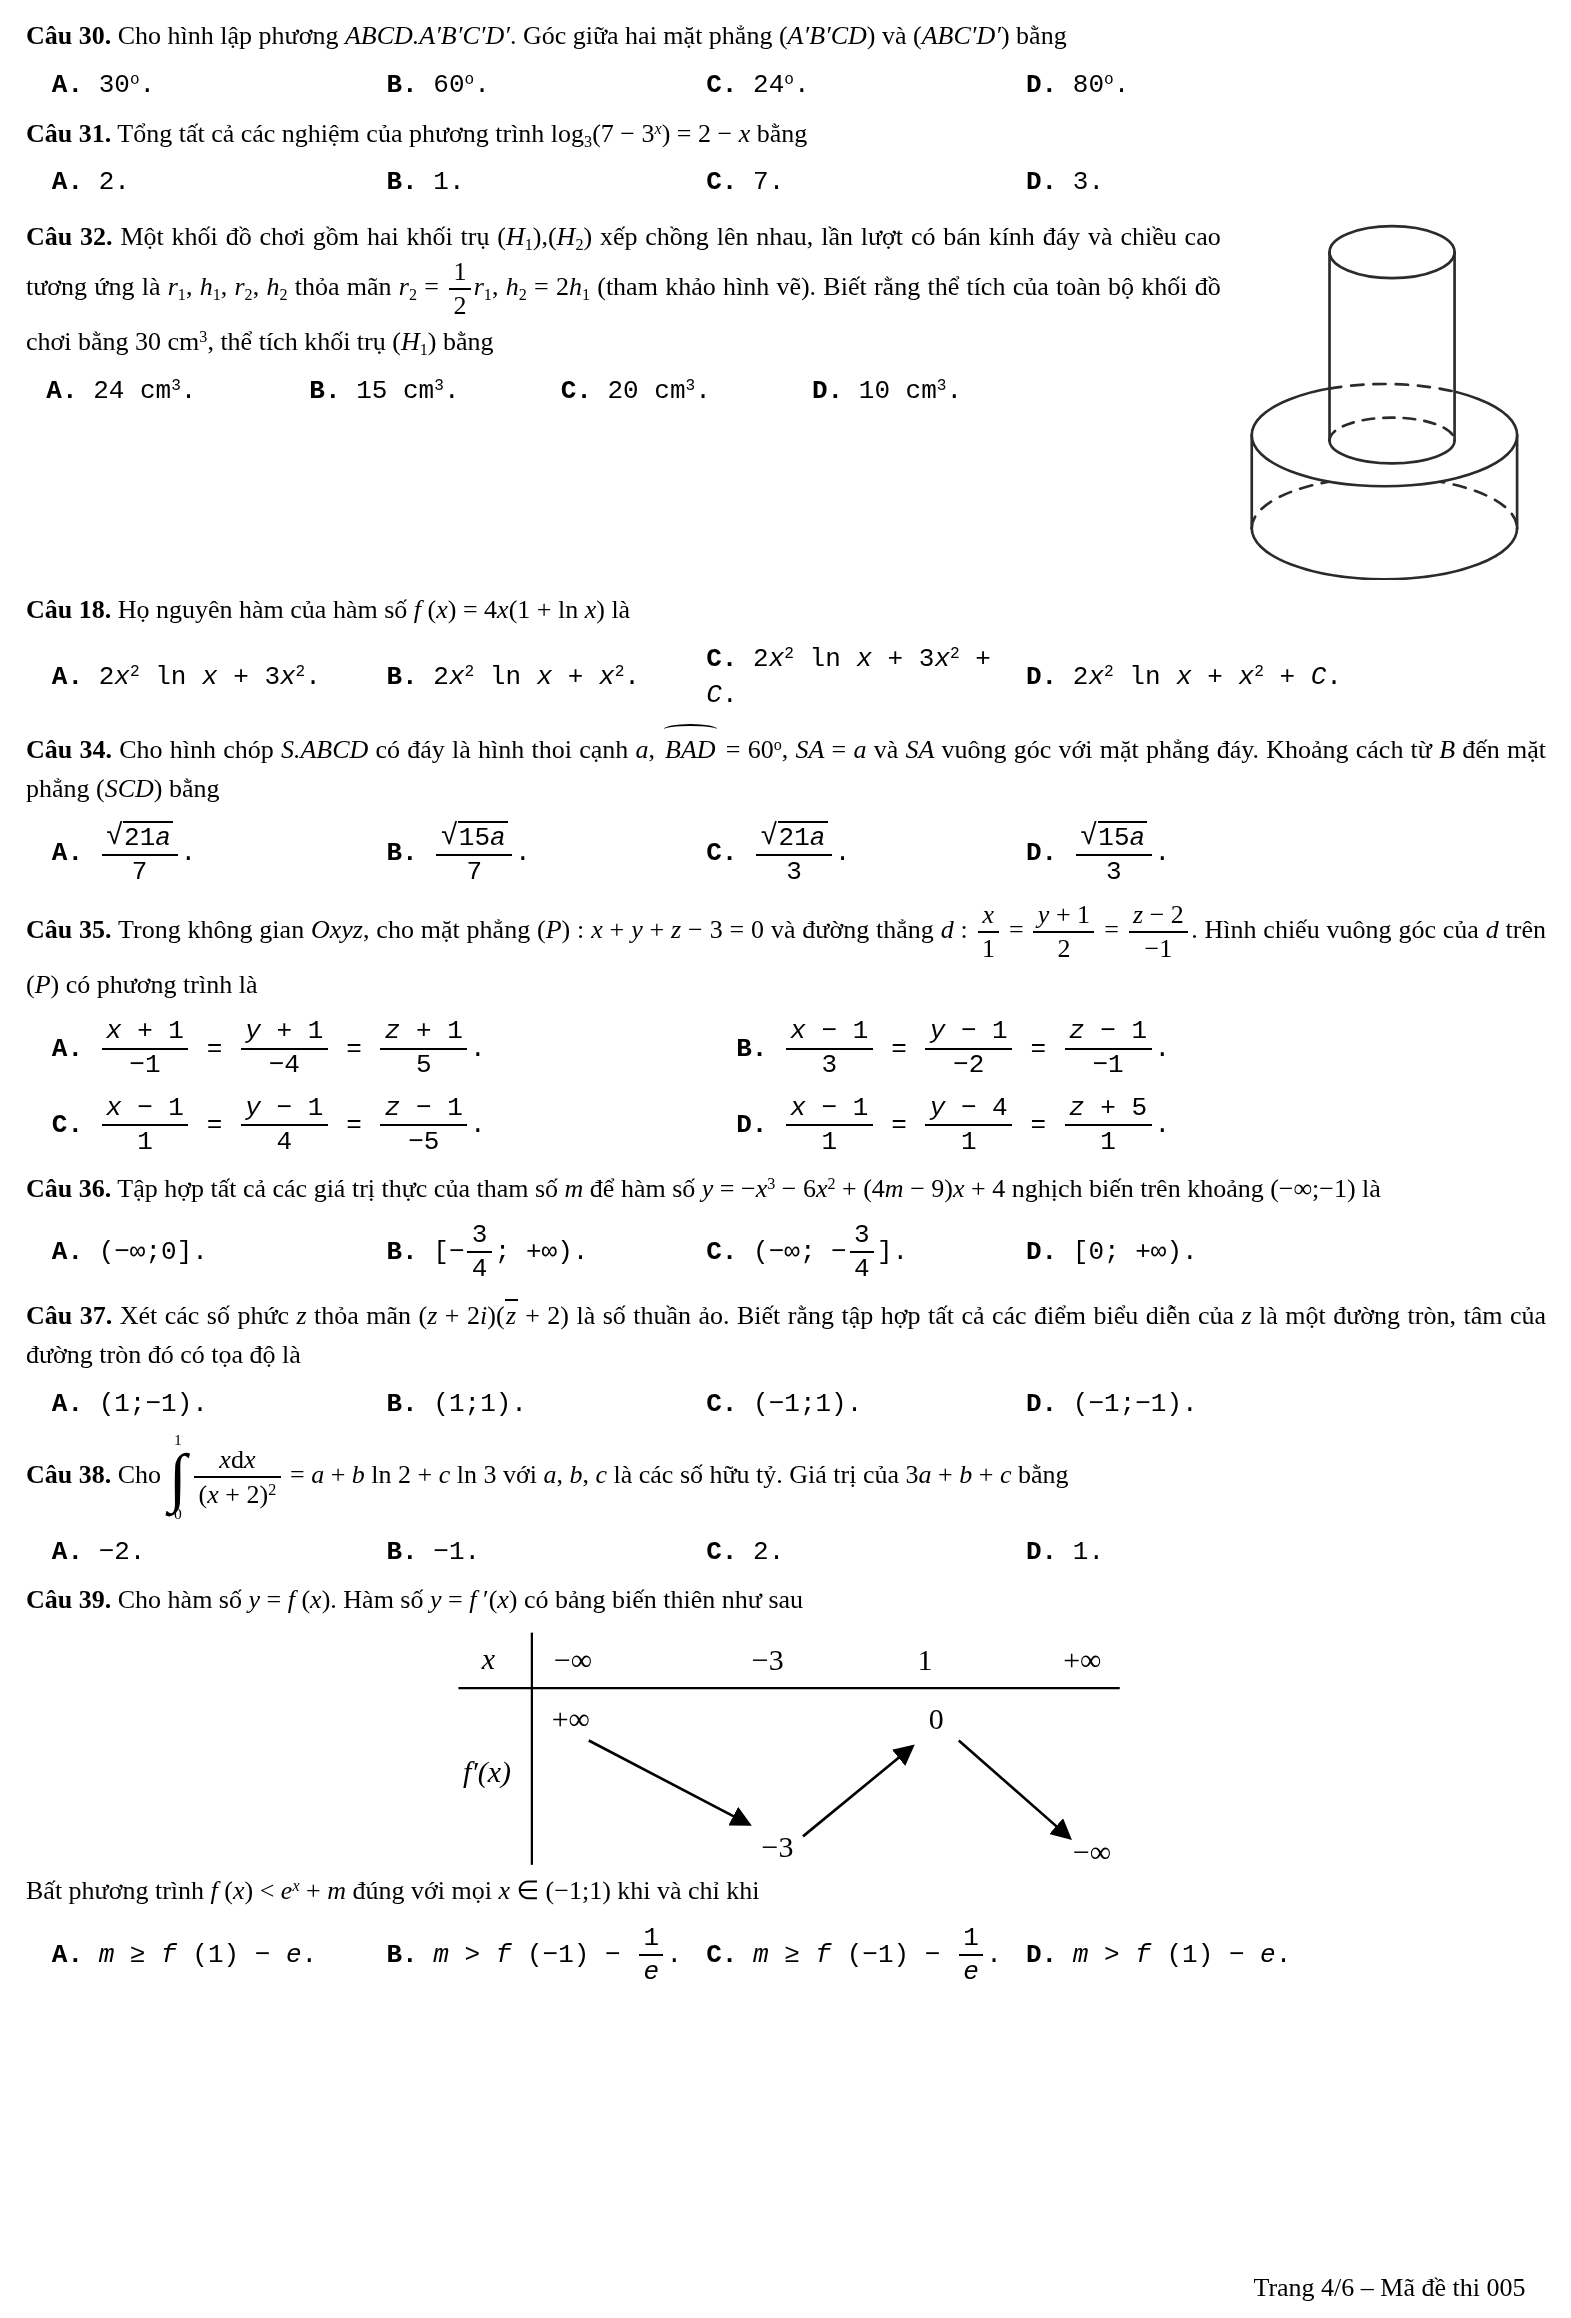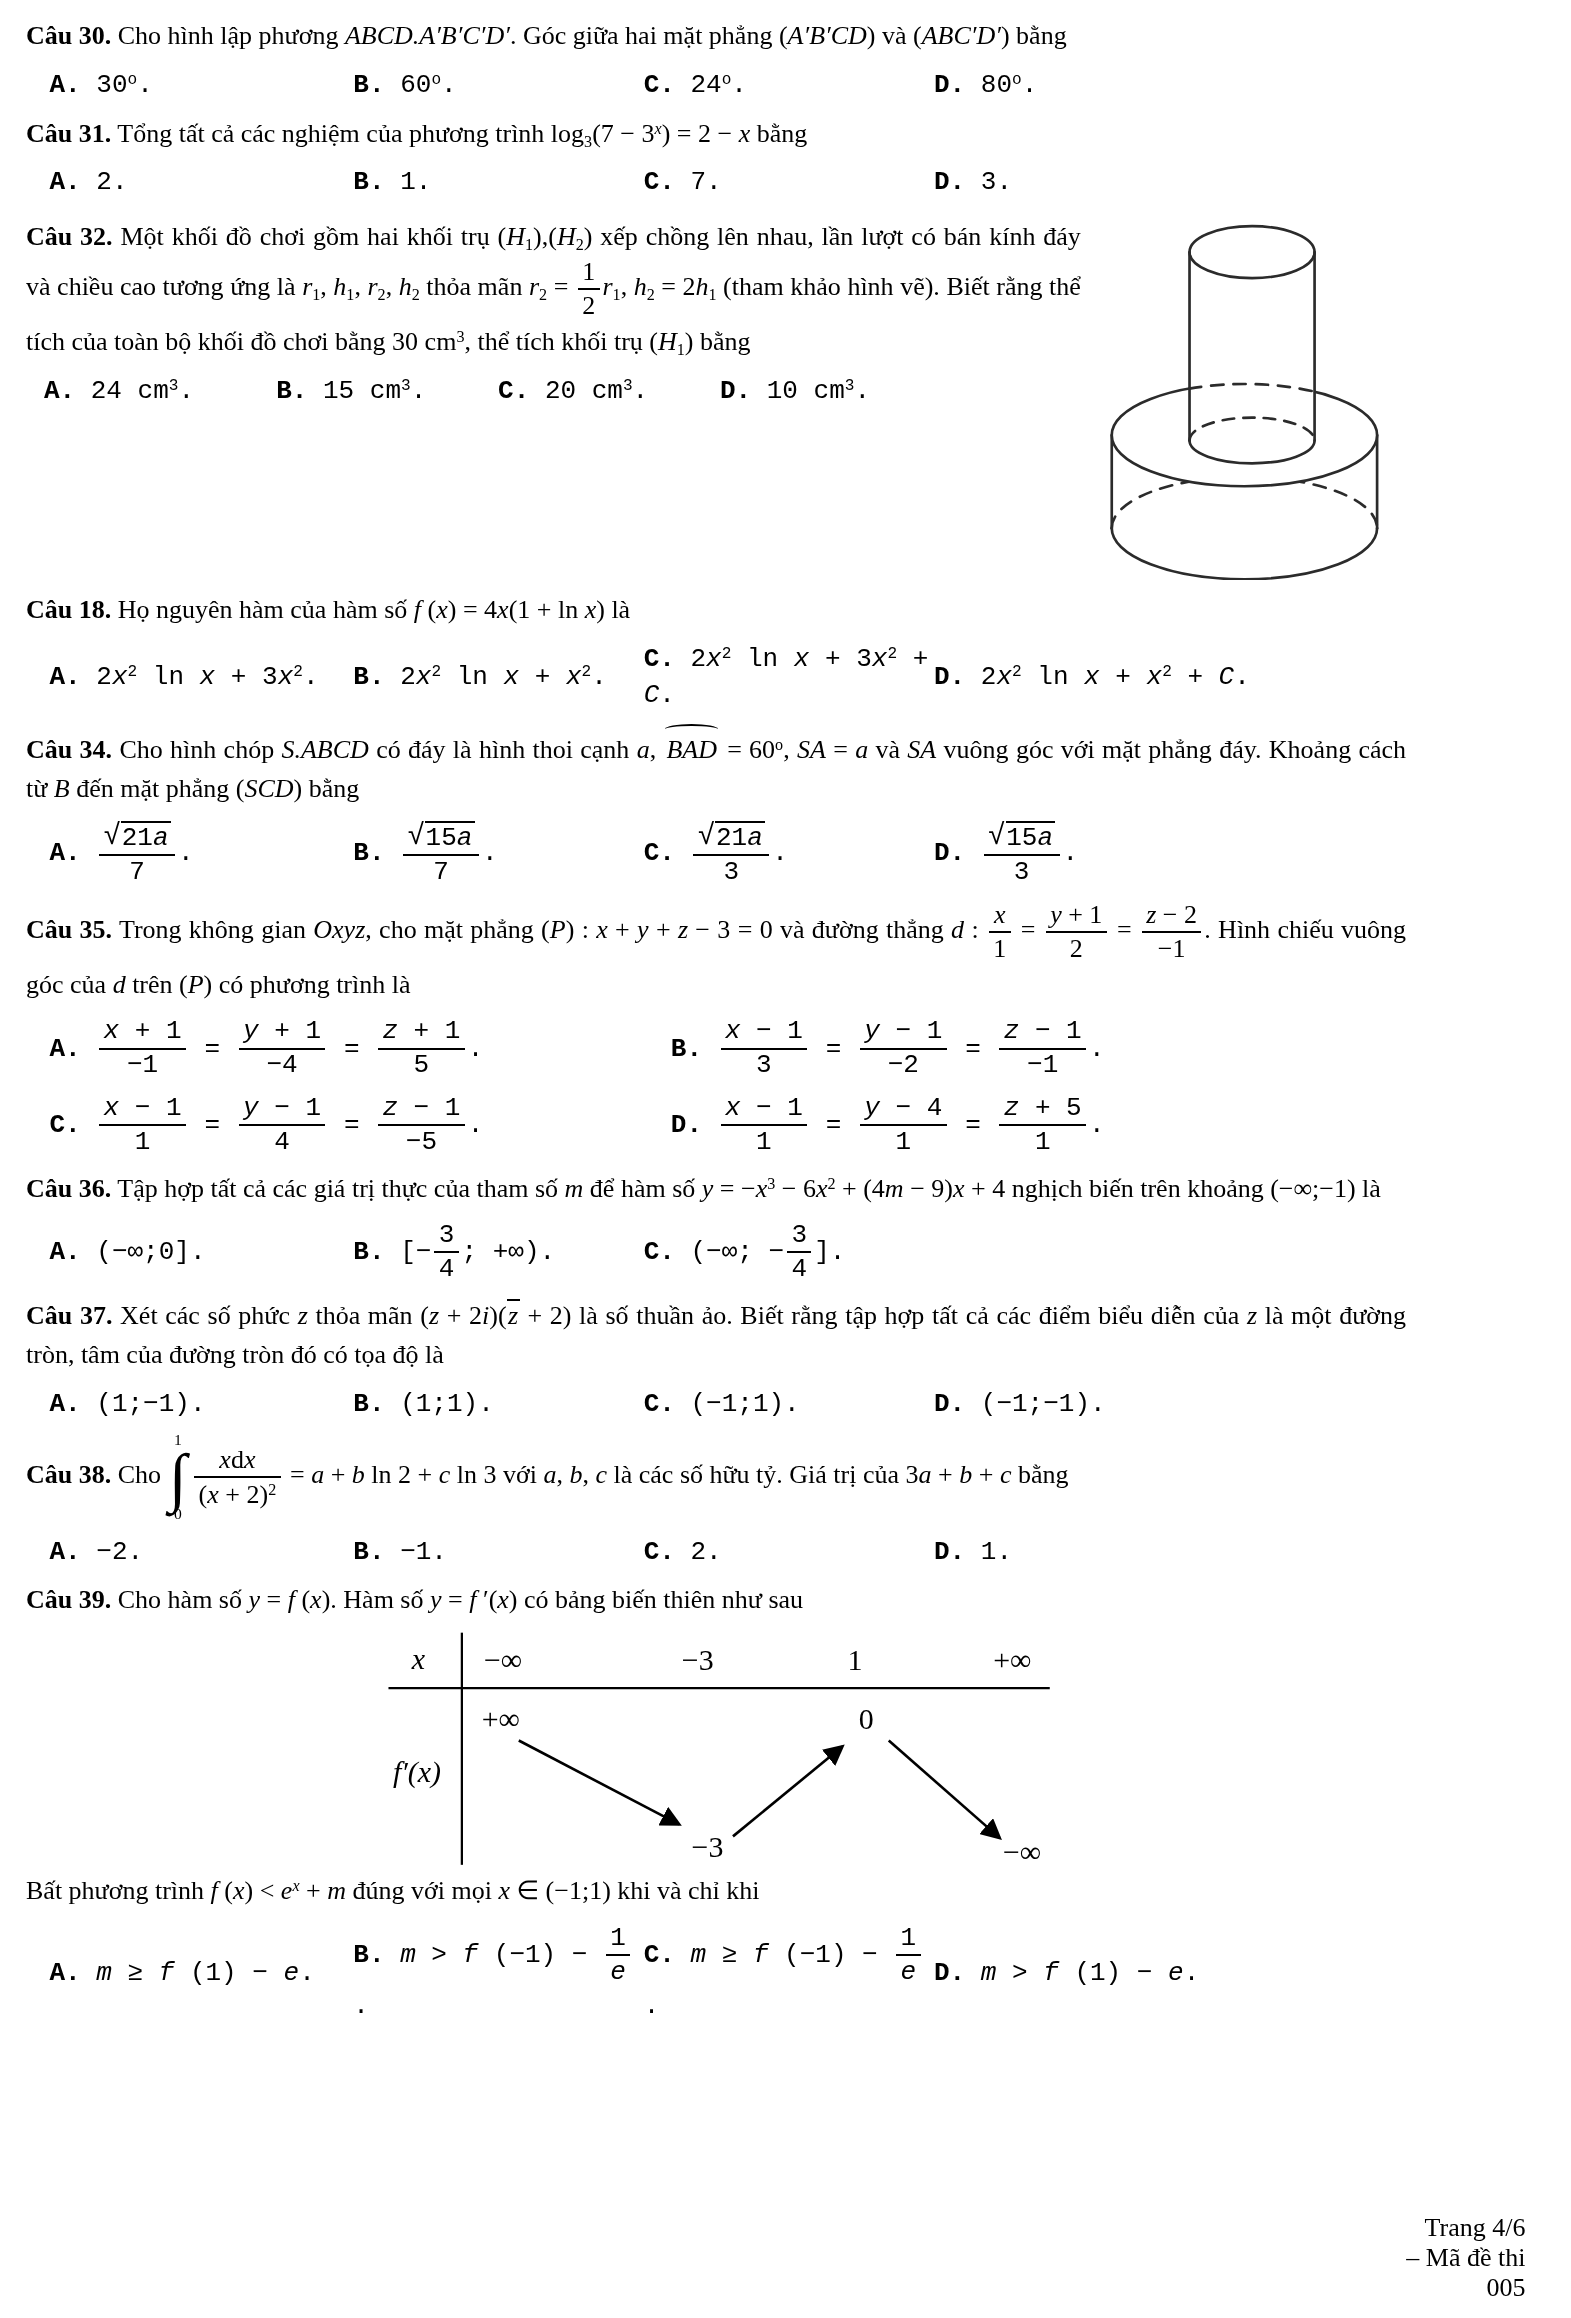--- a/index.html
+++ b/index.html
@@ -1,17 +1,17 @@
 <!DOCTYPE html>
 <html style="font-size:11.7px"><head>
 <meta charset="utf-8">
 <style>
   html,body{margin:0;padding:0;background:#fff;color:#000;}
   body{font-family:"Liberation Serif", serif;font-size:26px;}
-  .page{width:1571px;min-height:2319px;box-sizing:border-box;padding:10.3px 25px 11.7px 26px;display:flex;flex-direction:row;}
+  .page{width:1571px;min-height:2319px;box-sizing:border-box;padding:10.3px 25px 11.7px 26px;display:flex;flex-direction:column;}
   .q{margin:0 0 10.3px 0;}
   .stem{margin:5.9px 0 0 0;line-height:1.5;text-align:justify;}
   .after{margin:1px 0 0 0;line-height:1.5;}
   .qlabel{font-weight:bold;}
   .mi{font-style:italic;}
   .mt{font-style:normal;}
   sup,sub{font-size:0.62em;line-height:0;}
   sup{vertical-align:0.5em;}
   sub{vertical-align:-0.28em;}
   .frac{display:inline-block;vertical-align:middle;text-align:center;line-height:1.12;margin:1.5px 2.9px;}
@@ -132,20 +132,21 @@
           <div class="opt"><b class="okey">C.</b> <span class="frac"><span class="num"><span class="mi">x</span><span class="mt"> − 1</span></span><span class="den"><span class="mt">1</span></span></span><span class="mt"> = </span><span class="frac"><span class="num"><span class="mi">y</span><span class="mt"> − 1</span></span><span class="den"><span class="mt">4</span></span></span><span class="mt"> = </span><span class="frac"><span class="num"><span class="mi">z</span><span class="mt"> − 1</span></span><span class="den"><span class="mt">−5</span></span></span><span class="mt">.</span></div>
           <div class="opt"><b class="okey">D.</b> <span class="frac"><span class="num"><span class="mi">x</span><span class="mt"> − 1</span></span><span class="den"><span class="mt">1</span></span></span><span class="mt"> = </span><span class="frac"><span class="num"><span class="mi">y</span><span class="mt"> − 4</span></span><span class="den"><span class="mt">1</span></span></span><span class="mt"> = </span><span class="frac"><span class="num"><span class="mi">z</span><span class="mt"> + 5</span></span><span class="den"><span class="mt">1</span></span></span><span class="mt">.</span></div>
         </div>
       </div>
       <div class="q">
         <p class="stem"><b class="qlabel">Câu 36.</b> <span class="mt">Tập hợp tất cả các giá trị thực của tham số </span><span class="mi">m</span><span class="mt"> để hàm số </span><span class="mi">y</span><span class="mt"> = −</span><span class="mi">x</span><sup>3</sup><span class="mt"> − 6</span><span class="mi">x</span><sup>2</sup><span class="mt"> + (4</span><span class="mi">m</span><span class="mt"> − 9)</span><span class="mi">x</span><span class="mt"> + 4 nghịch biến trên khoảng (−∞;−1) là</span></p>
         <div class="opts">
           <div class="opt"><b class="okey">A.</b> <span class="mt">(−∞;0].</span></div>
           <div class="opt"><b class="okey">B.</b> <span class="mt">[−</span><span class="frac"><span class="num"><span class="mt">3</span></span><span class="den"><span class="mt">4</span></span></span><span class="mt">; +∞).</span></div>
           <div class="opt"><b class="okey">C.</b> <span class="mt">(−∞; −</span><span class="frac"><span class="num"><span class="mt">3</span></span><span class="den"><span class="mt">4</span></span></span><span class="mt">].</span></div>
+          <div class="opt"><b class="okey">D.</b> <span class="mt">[0; +∞).</span></div>
         </div>
       </div>
       <div class="q">
         <p class="stem"><b class="qlabel">Câu 37.</b> <span class="mt">Xét các số phức </span><span class="mi">z</span><span class="mt"> thỏa mãn (</span><span class="mi">z</span><span class="mt"> + 2</span><span class="mi">i</span><span class="mt">)(</span><span class="bar"><span class="mi">z</span></span><span class="mt"> + 2) là số thuần ảo. Biết rằng tập hợp tất cả các điểm biểu diễn của </span><span class="mi">z</span><span class="mt"> là một đường tròn, tâm của đường tròn đó có tọa độ là</span></p>
         <div class="opts">
           <div class="opt"><b class="okey">A.</b> <span class="mt">(1;−1).</span></div>
           <div class="opt"><b class="okey">B.</b> <span class="mt">(1;1).</span></div>
           <div class="opt"><b class="okey">C.</b> <span class="mt">(−1;1).</span></div>
           <div class="opt"><b class="okey">D.</b> <span class="mt">(−1;−1).</span></div>
         </div>

